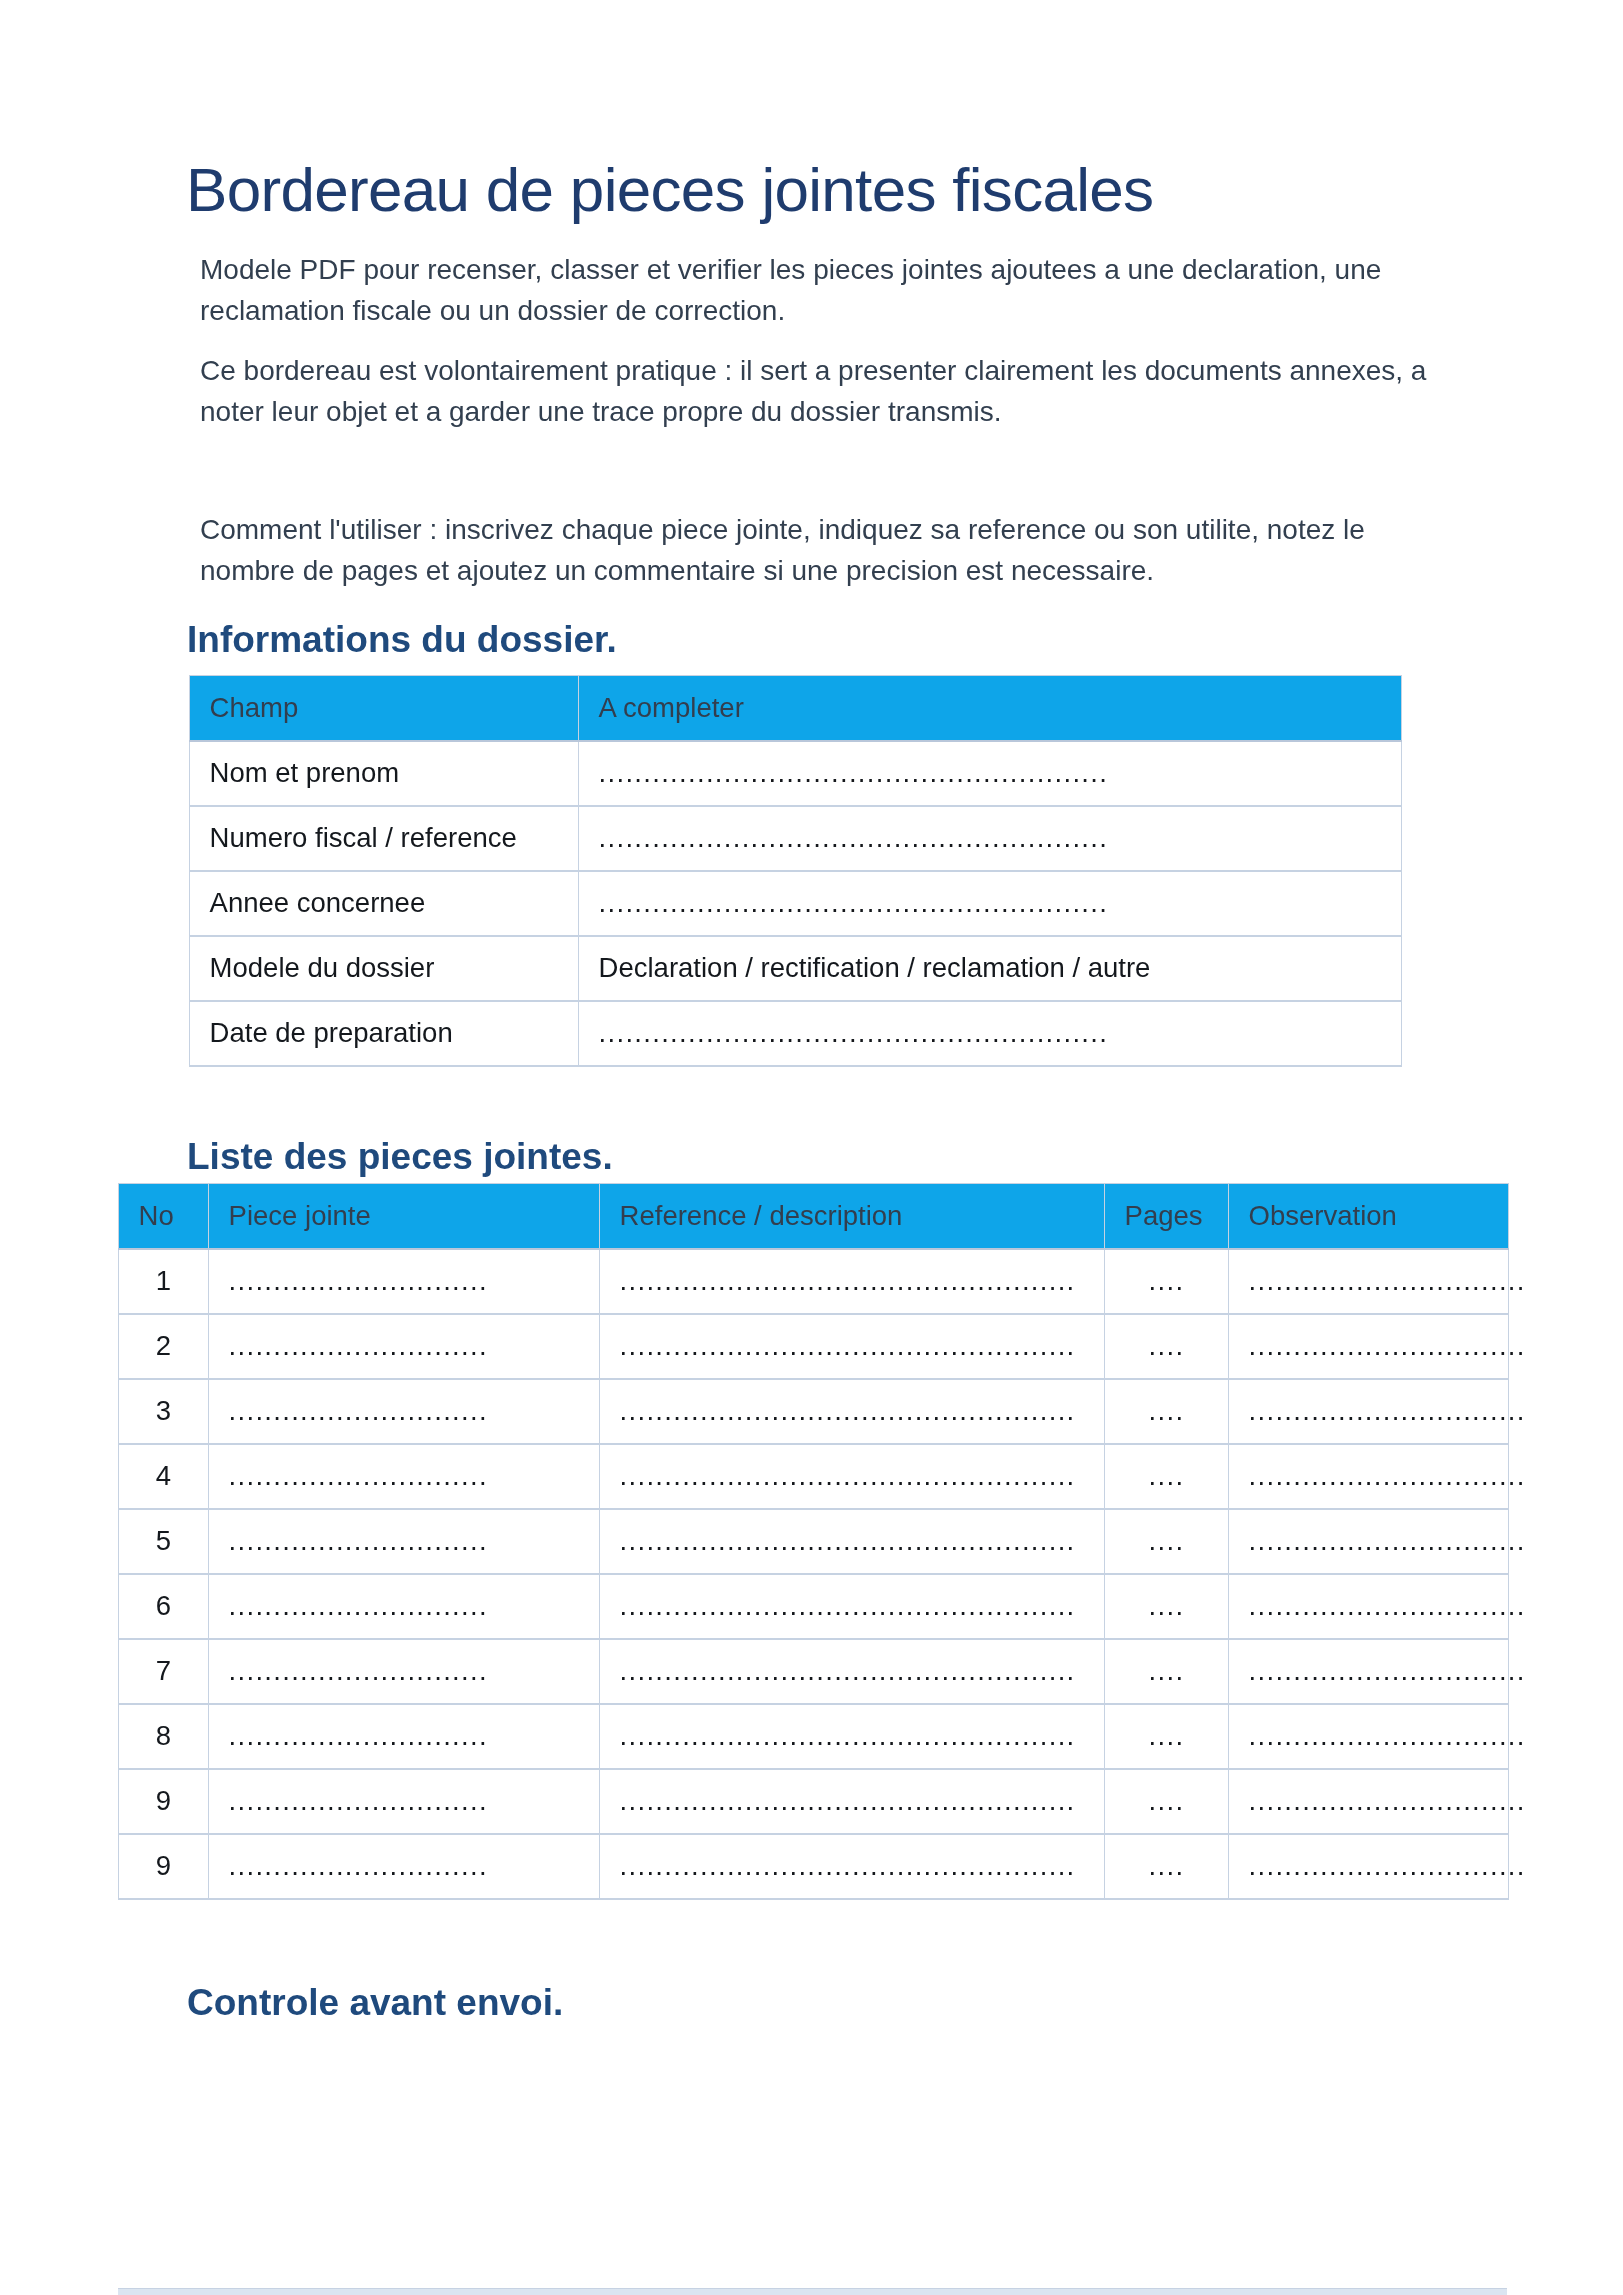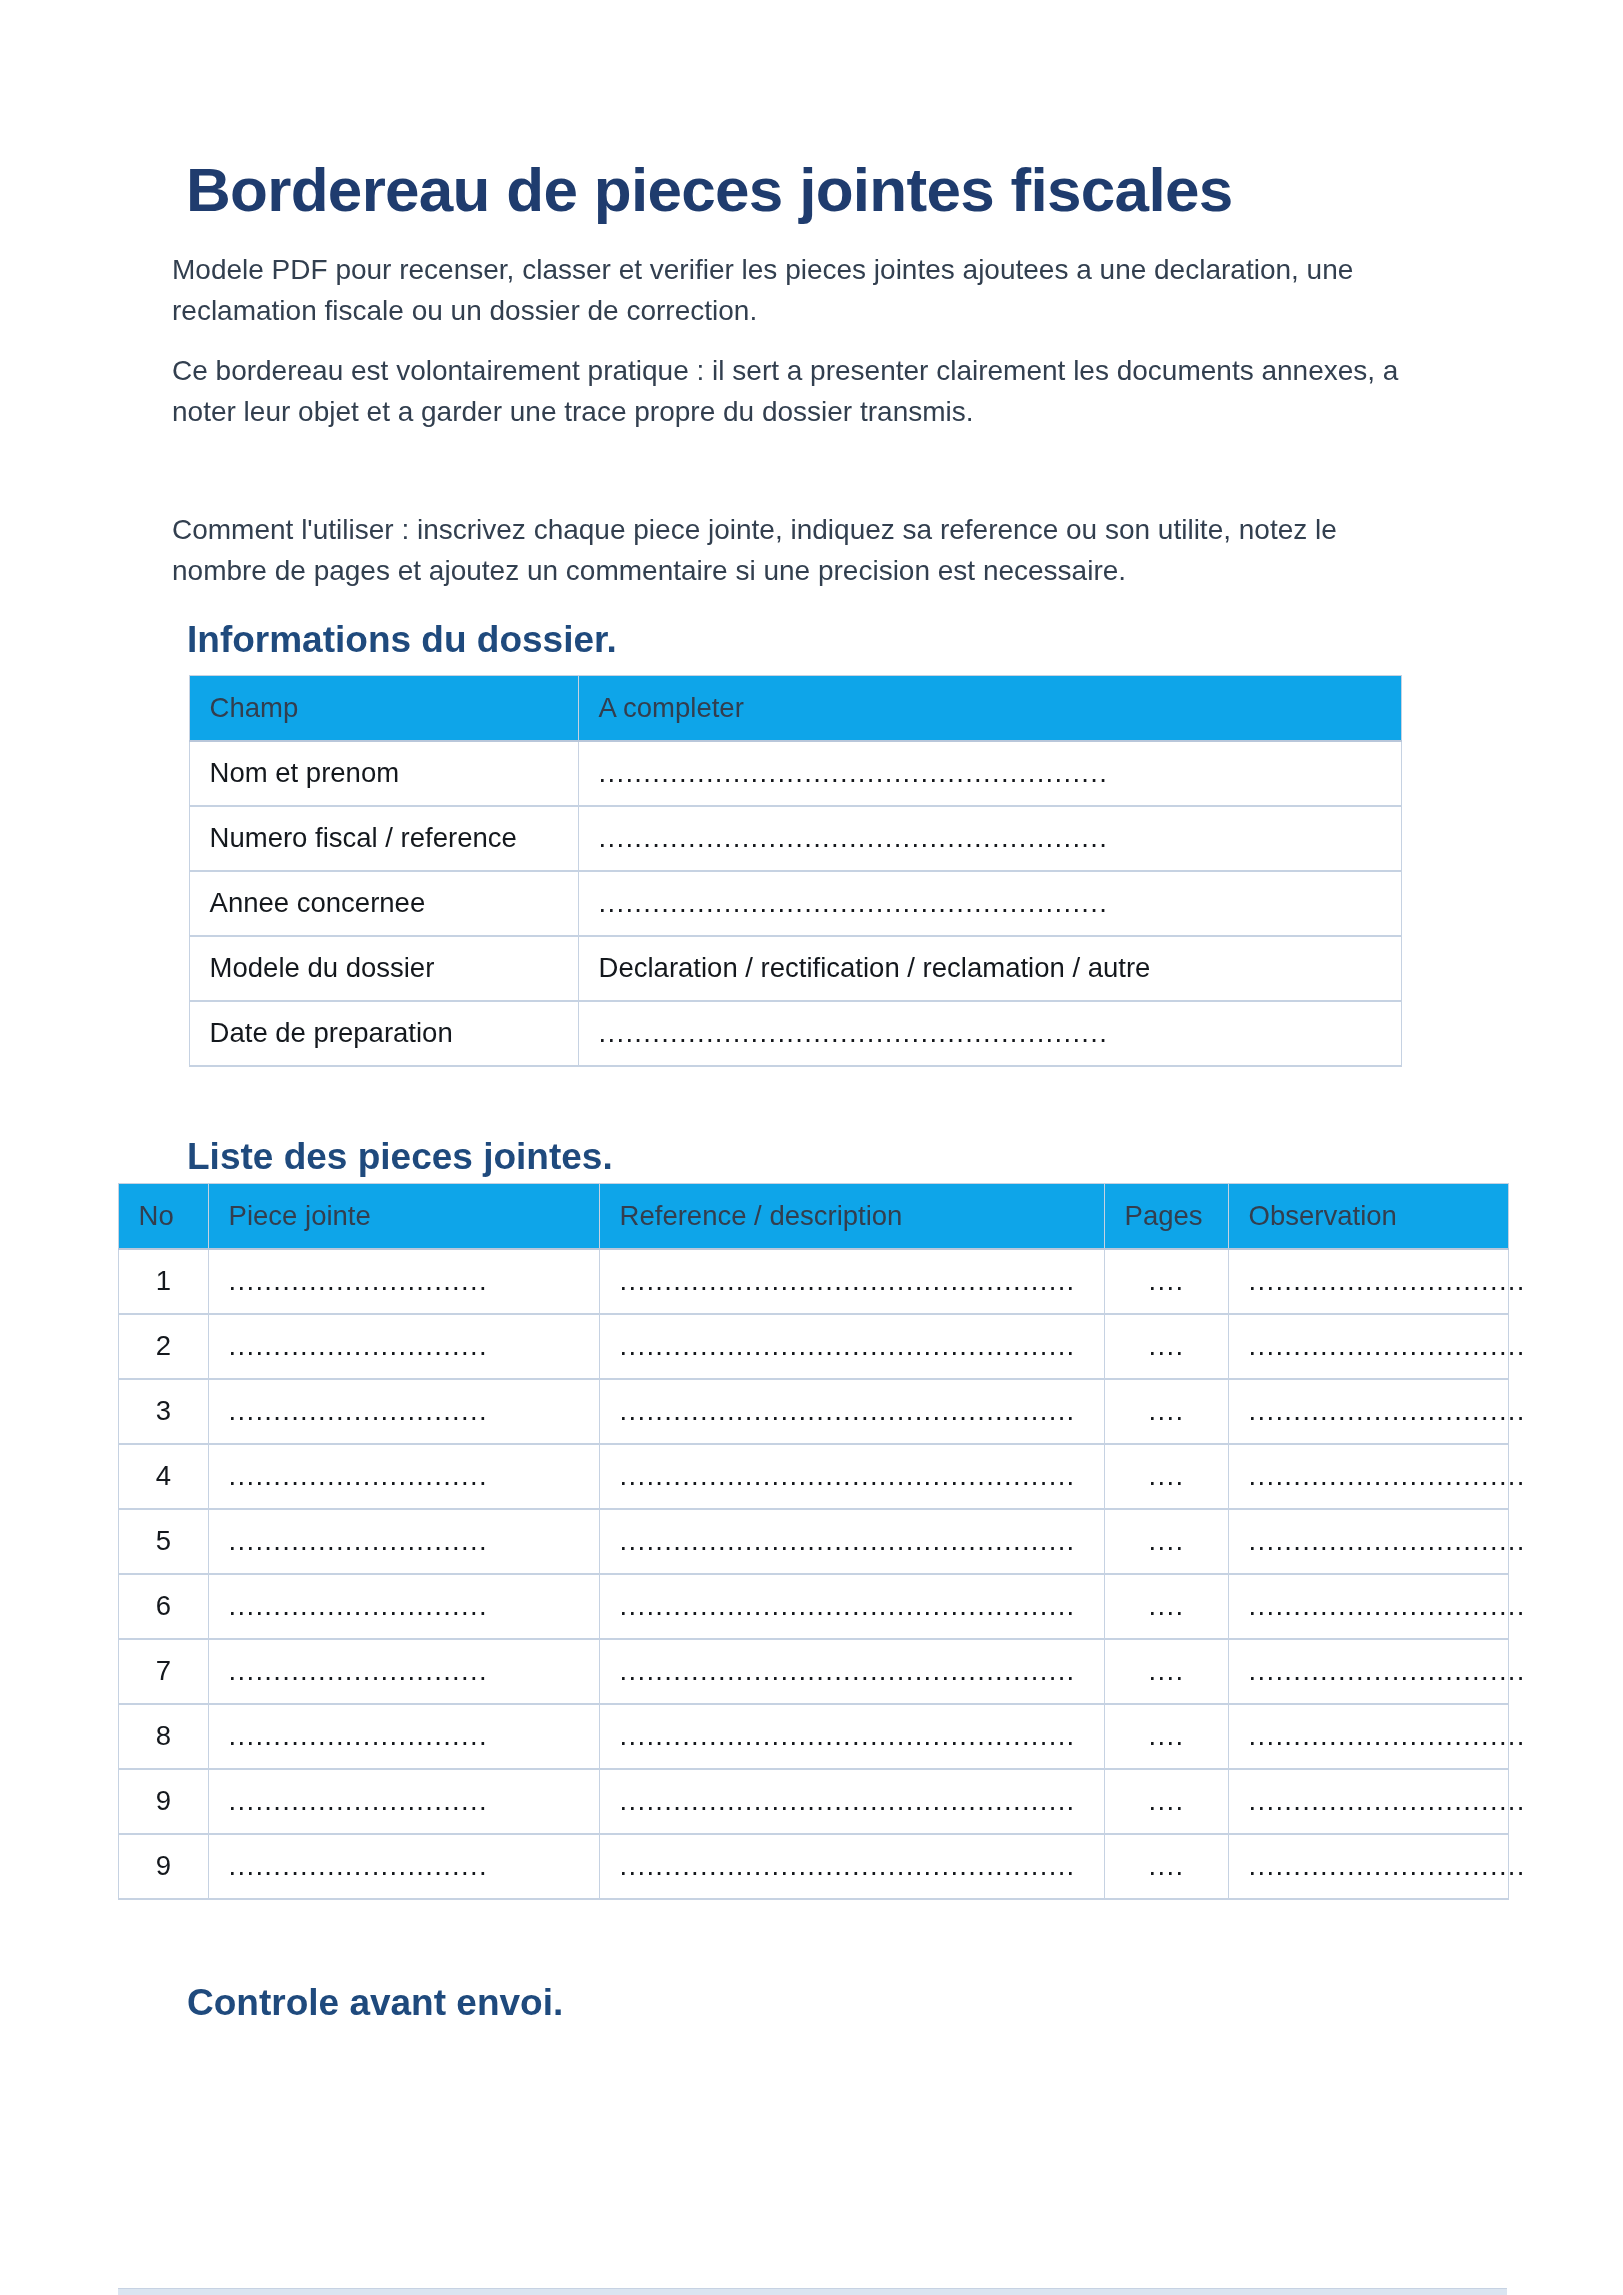--- a/index.html
+++ b/index.html
@@ -10,28 +10,28 @@
     height: 2295px;
     background: #ffffff;
     font-family: "Liberation Sans", sans-serif;
     overflow: hidden;
   }
   .doc-title {
     position: absolute;
     left: 186px;
     top: 154px;
     font-size: 62px;
-    font-weight: 700;
+    font-weight: 400;
     color: #1f3c6e;
     letter-spacing: -0.7px;
     white-space: nowrap;
   }
   .intro {
     position: absolute;
-    left: 172px;
+    left: 200px;
     width: 1253px;
     font-size: 28px;
     line-height: 41px;
     color: #323f4f;
   }
   #p1 { top: 249px; }
   #p2 { top: 350px; }
   #p3 { top: 483px; margin-top: 26px; }
   .section-heading {
     position: absolute;

